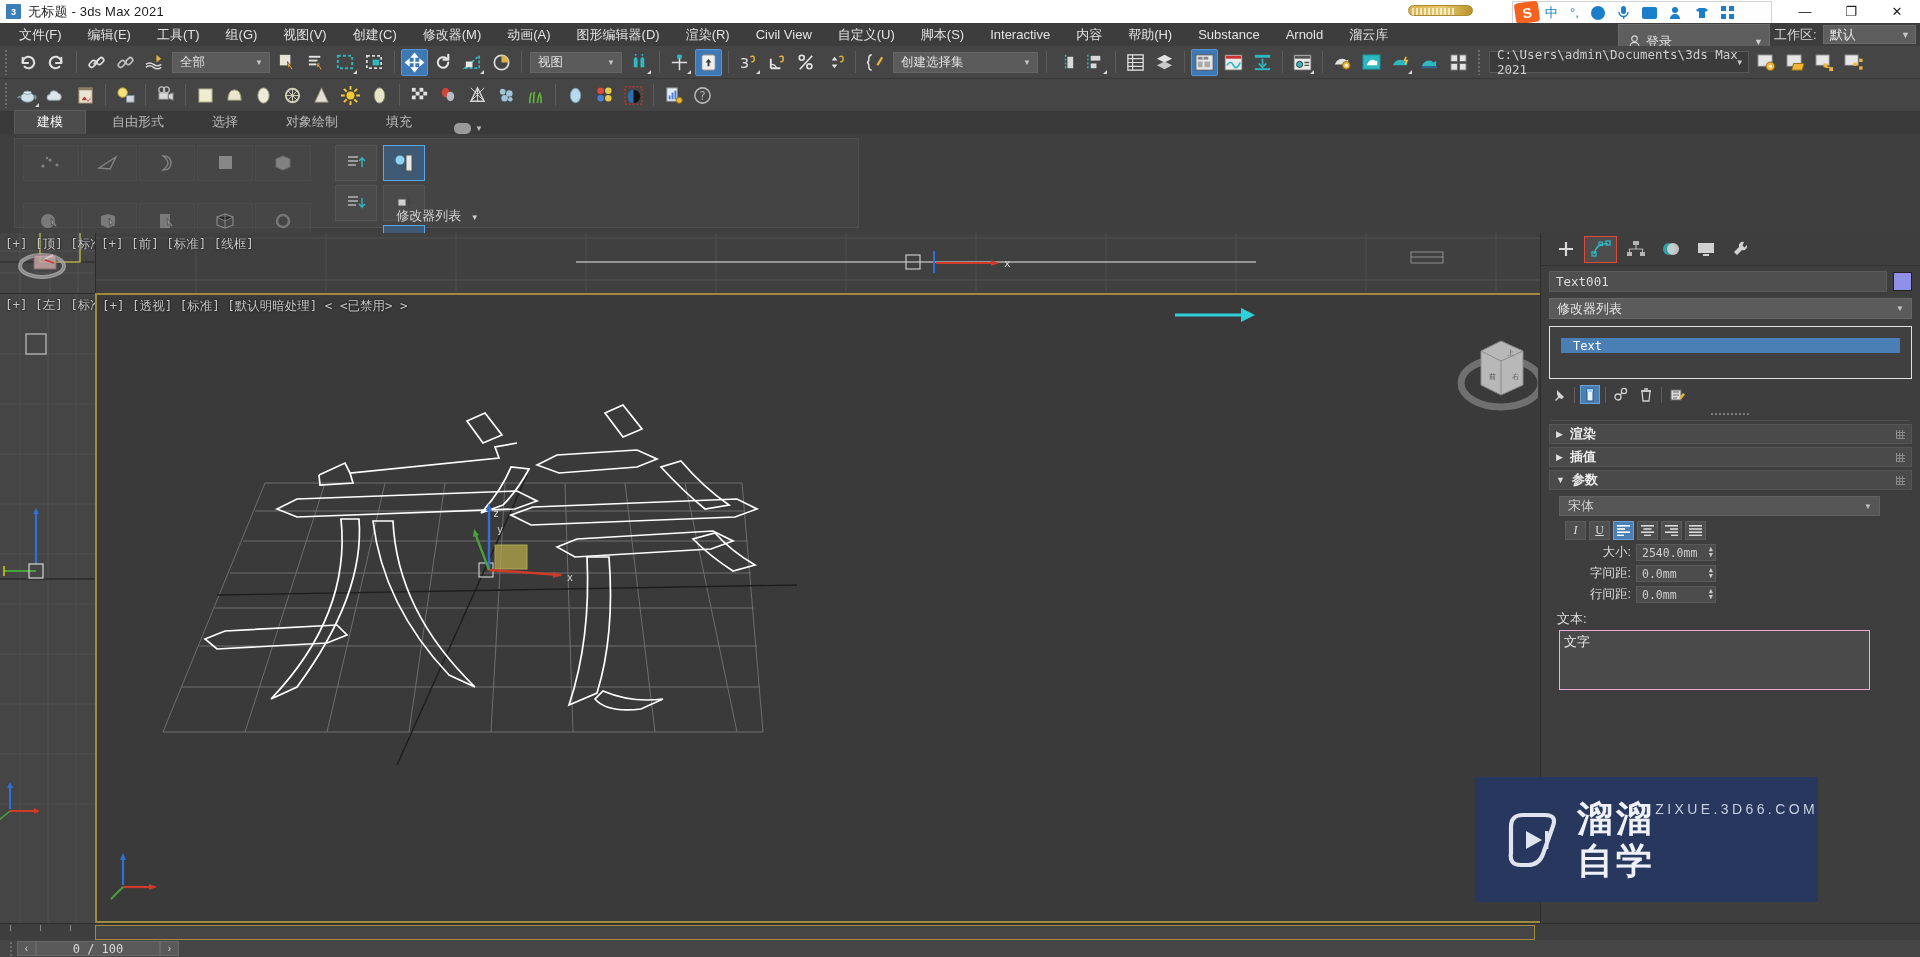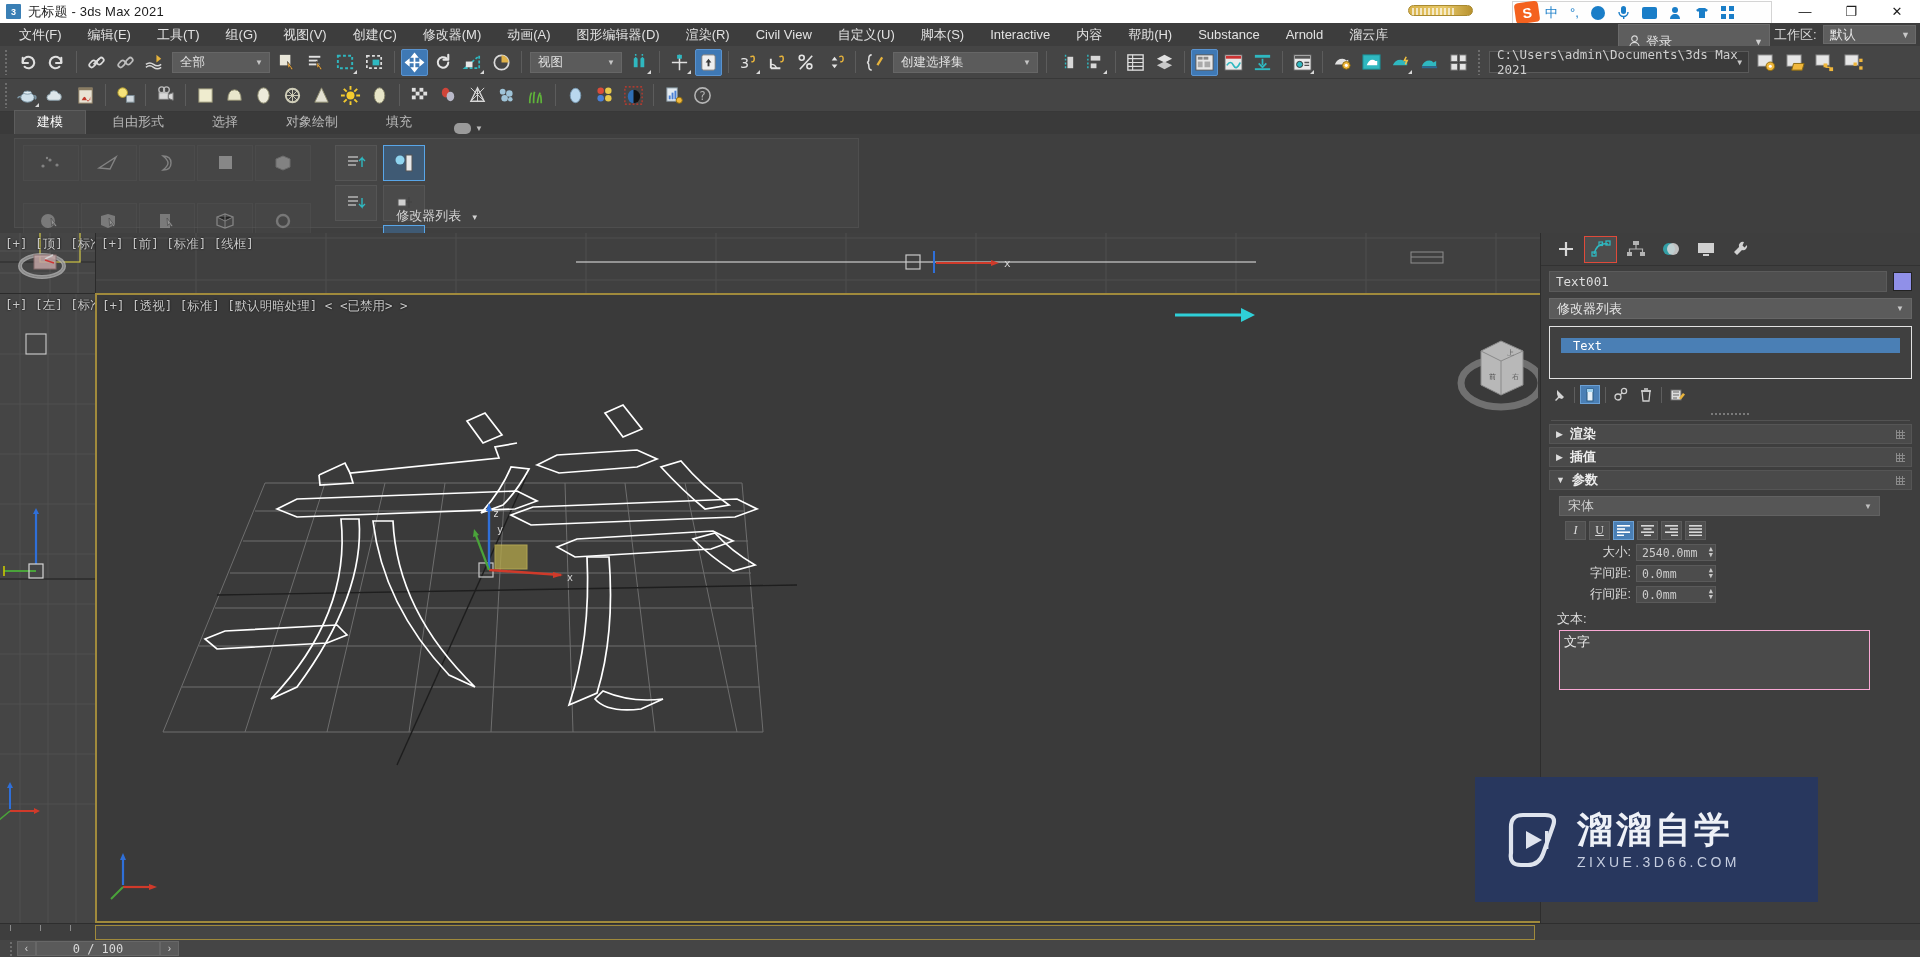--- a/index.html
+++ b/index.html
@@ -280,21 +280,21 @@
     background-size:2px 4px; background-repeat:repeat-y; background-position:2px 0;
     margin-right:3px; }
 
   
   .watermark{
     position:absolute; left:1475px; top:777px; width:343px; height:125px;
     background:#28375e; display:flex; align-items:center; gap:14px; padding-left:26px;
     z-index:40;
   }
   .wm-logo{ width:62px; height:62px; position:relative; }
-  .wm-text{ display:flex; flex-direction:column; }
+  .wm-text{ display:flex; flex-direction:row; }
   .wm-cn{ color:#eef1f7; font-size:36px; font-weight:bold; letter-spacing:3px; line-height:42px; }
   .wm-en{ color:#c6cee0; font-size:14px; letter-spacing:3.4px; margin-top:3px; }
 
   
   .scene{ position:absolute; inset:0; pointer-events:none; }
 </style>
 </head>
 <body>
 
 <div class="app">

